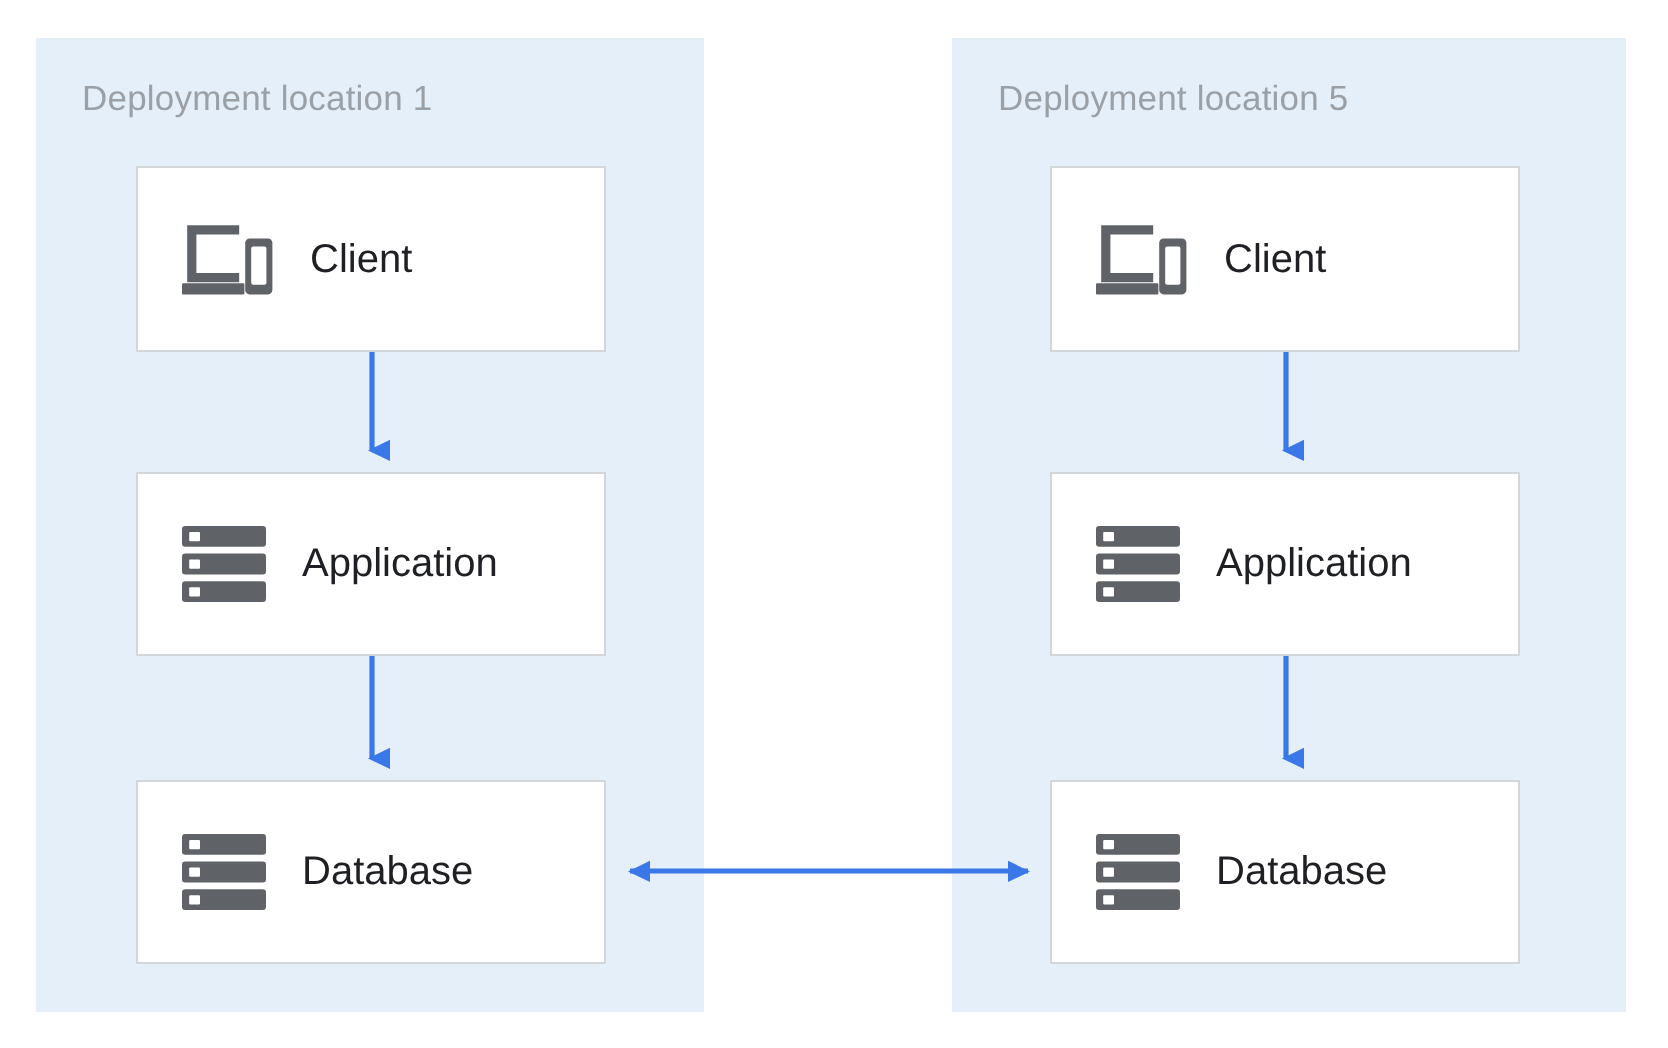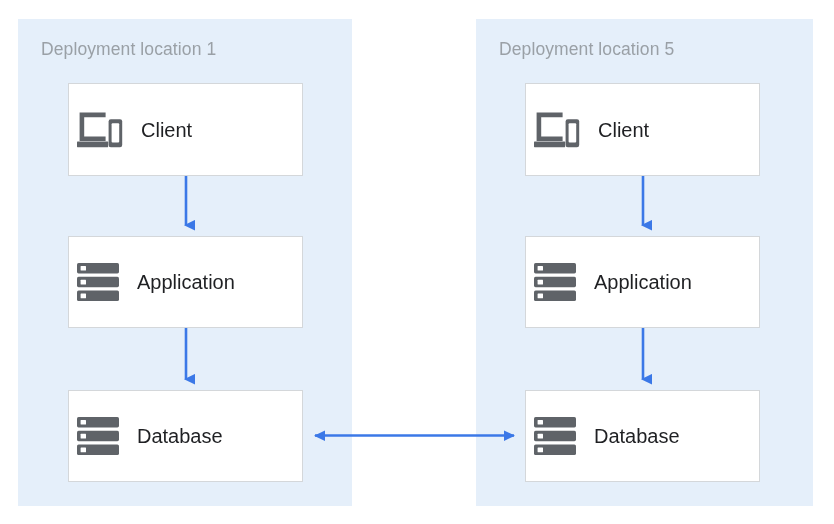--- a/index.html
+++ b/index.html
@@ -45,21 +45,21 @@
   }
 
   
   .node {
     position: absolute;
     background: #ffffff;
     border: 1px solid #d4d7da;
     box-sizing: border-box;
     display: flex;
     align-items: center;
-    padding-left: 8px;
+    padding-left: 22px;
   }
   .node-label {
     font-size: 20px;
     color: #1f2023;
     margin-left: 18px;
     white-space: nowrap;
     line-height: 1;
   }
 
   

